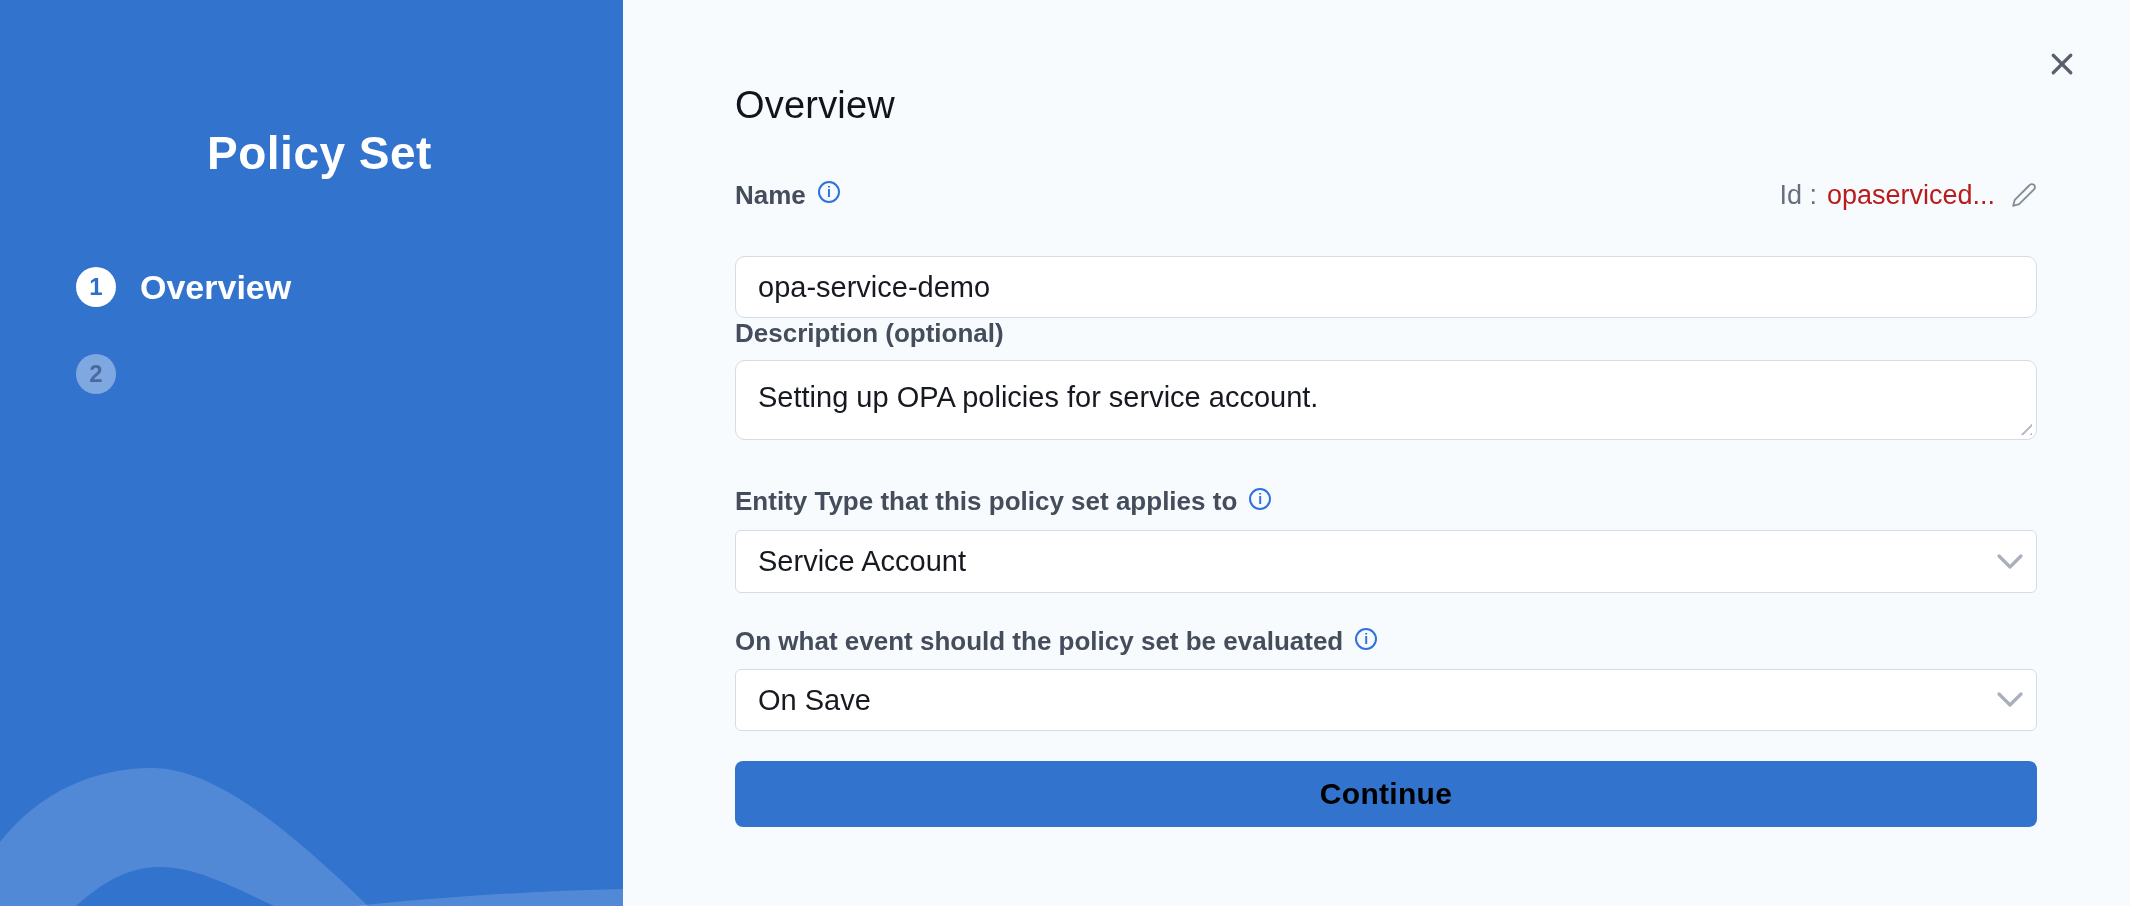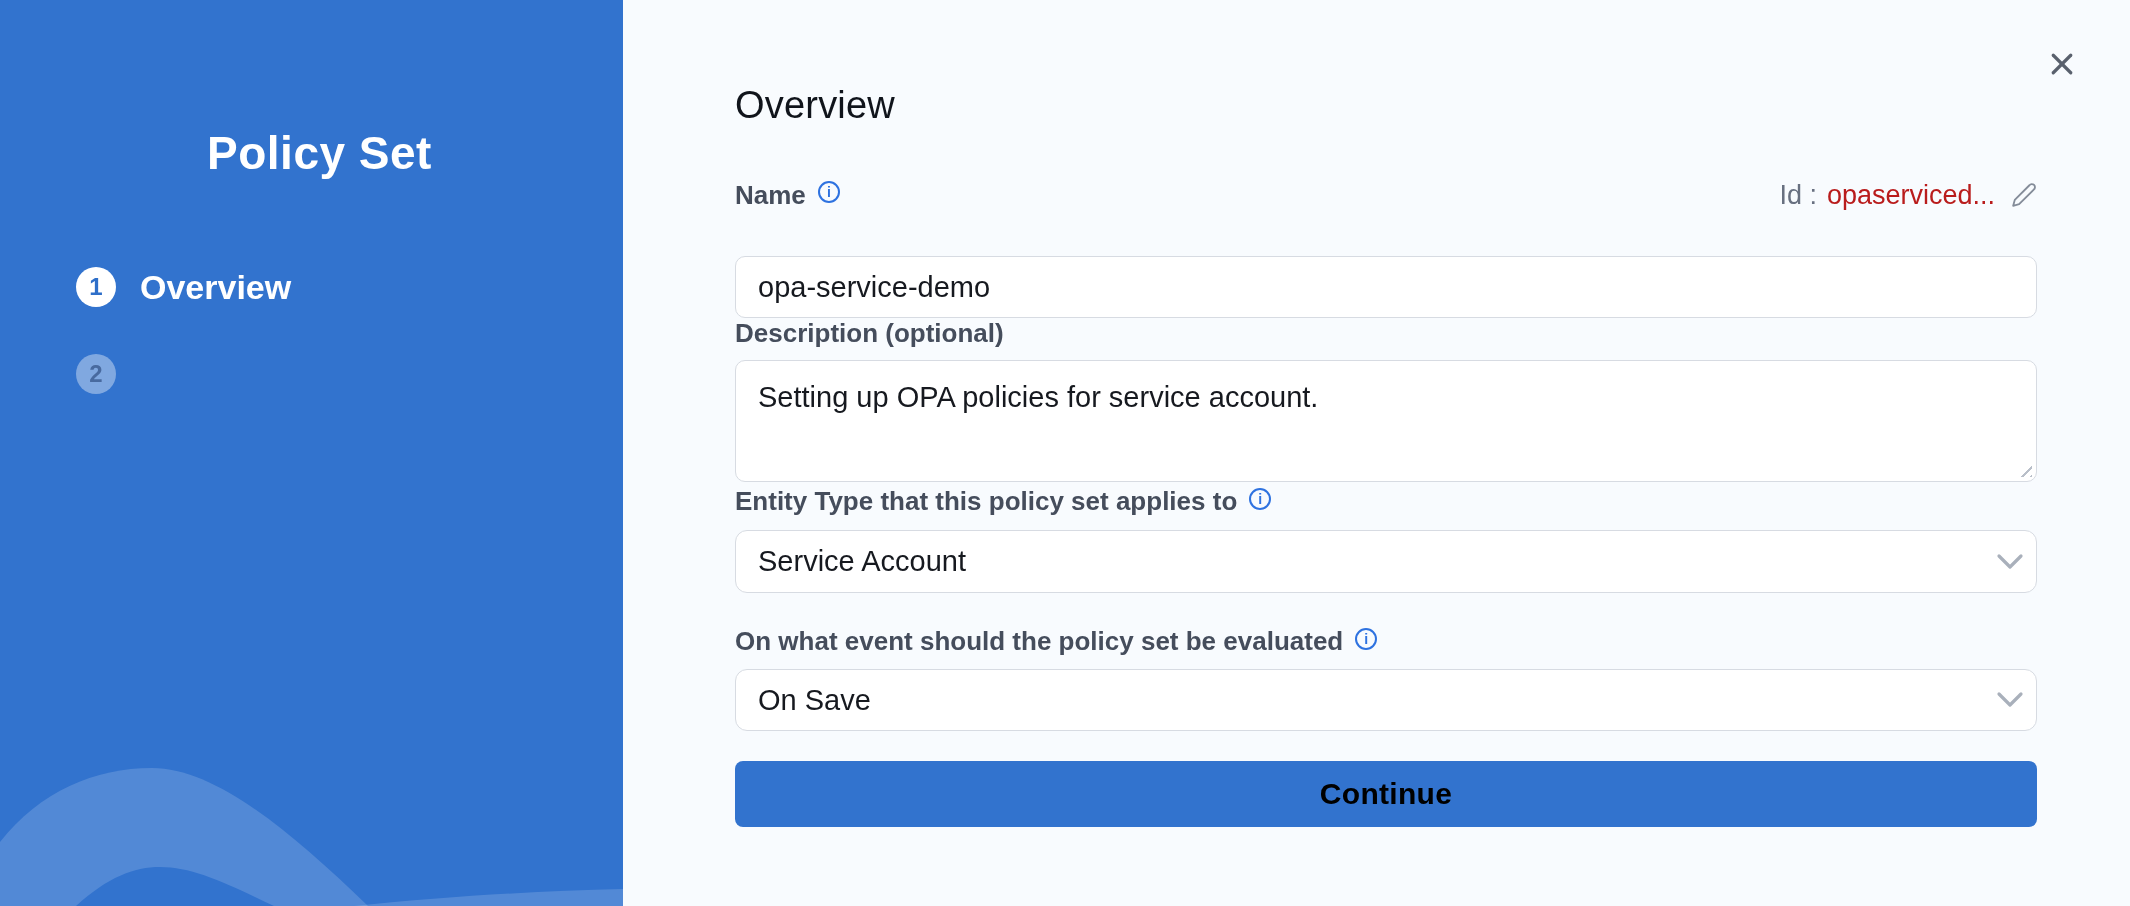--- a/index.html
+++ b/index.html
@@ -64,39 +64,39 @@
   .id-link { color: #b91c1c; font-weight: 500; margin-left: 10px; text-decoration: none; cursor: pointer; }
   .edit-btn { background: none; border: none; margin-left: 16px; cursor: pointer; display: inline-flex; align-items: center; }
 
   .field {
     position: absolute; left: 0; width: 1302px;
     background: #ffffff; border: 1.5px solid #d7dbe2; border-radius: 10px;
     font-family: "Liberation Sans", sans-serif;
     font-size: 29px; color: #16191f; outline: none;
   }
   .input-name { top: 224px; height: 62px; padding: 12px 22px; margin-top: 32px; }
-  .ta-wrap { position: absolute; top: 360px; left: 0; width: 1302px; height: 122px; }
+  .ta-wrap { position: absolute; top: 360px; left: 0; width: 1302px; height: 80px; }
   .textarea {
     position: static; width: 100%; height: 100%; resize: none;
     padding: 18px 22px; line-height: 1.3; display: block;
   }
   .resize-handle {
     position: absolute; right: 5px; bottom: 5px; width: 14px; height: 14px;
     pointer-events: none;
     background: repeating-linear-gradient(135deg, #b9bfc9 0 2px, transparent 2px 6px);
     clip-path: polygon(100% 0, 100% 100%, 0 100%);
   }
   .lbl-description { top: 318px; }
   .lbl-entity { top: 486px; }
   .lbl-event { top: 626px; }
   .field-label.abs { position: absolute; left: 0; }
 
   .select {
     position: absolute; left: 0; width: 1302px; height: 63px;
-    background: #ffffff; border: 1.5px solid #d7dbe2; border-radius: 12px;
+    background: #ffffff; border: 1.5px solid #d7dbe2; border-radius: 6px;
     display: flex; align-items: center; justify-content: space-between;
     padding: 0 12px 0 22px; cursor: pointer;
   }
   .select-entity { top: 530px; }
   .select-event  { top: 669px; height: 62px; }
   .select-value { font-size: 29px; color: #16191f; }
 
   .continue-btn {
     position: absolute; top: 761px; left: 0; width: 1302px; height: 66px;
     background: #3273ce; border: none; border-radius: 8px; cursor: pointer;

